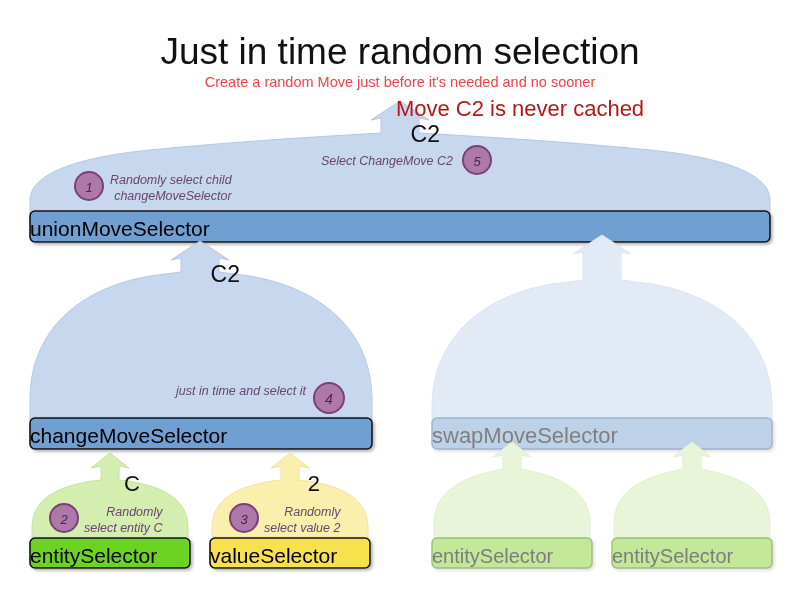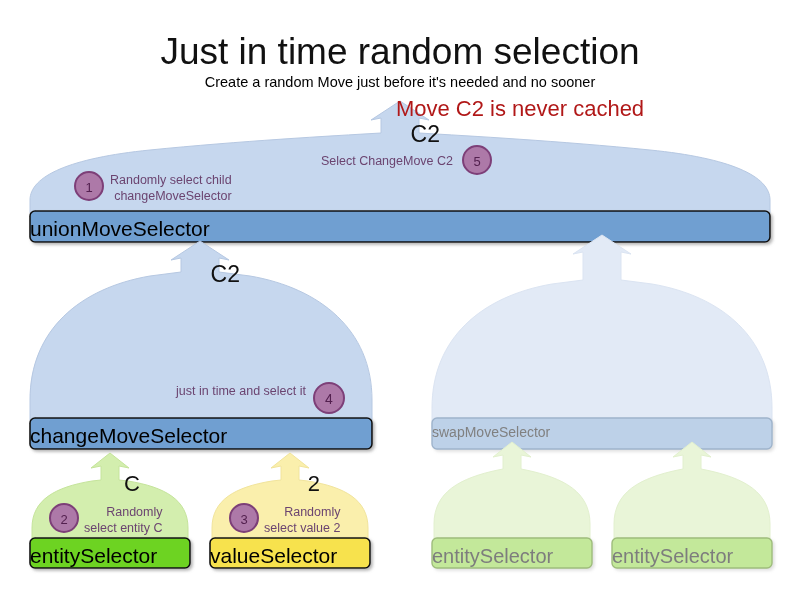--- a/index.html
+++ b/index.html
@@ -37,21 +37,21 @@
   .title {
     font-size: 37px;
     color: #111111;
     left: 0; right: 0;
     top: 33px;
     text-align: center;
     white-space: nowrap;
   }
   .subtitle {
     font-size: 14.5px;
-    color: #000000;
+    color: #ef4444;
     left: 0; right: 0;
     top: 75px;
     text-align: center;
   }
   .warning {
     font-size: 22px;
     color: #b11818;
     left: 0;
     width: 800px;
     top: 98px;
@@ -68,34 +68,35 @@
   }
   .balloon-value.small {
     font-size: 22px;
   }
 
   
   .step-text {
     font-size: 12.5px;
     color: #6b4470;
     line-height: 1.25;
+    font-style: italic;
   }
   .step-text.rt { text-align: right; }
   .step-text.lt { text-align: right; }
 
   
   .bar-label {
     position: absolute;
     text-align: left;
     line-height: 1;
     white-space: nowrap;
   }
   .bar-label.lvl1 { font-size: 21px; color: #000000; }
   .bar-label.lvl2 { font-size: 21px; color: #000000; }
-  .bar-label.lvl2-faded { font-size: 14px; color: #808080; }
+  .bar-label.lvl2-faded { font-size: 22px; color: #808080; }
   .bar-label.leaf  { font-size: 21px; color: #000000; }
   .bar-label.leaf-faded { font-size: 20px; color: #7d7d7d; }
 </style>
 </head>
 <body>
 
 <div id="stage">
 
   <svg id="svg-layer" viewBox="0 0 800 600" xmlns="http://www.w3.org/2000/svg">
     <defs>

